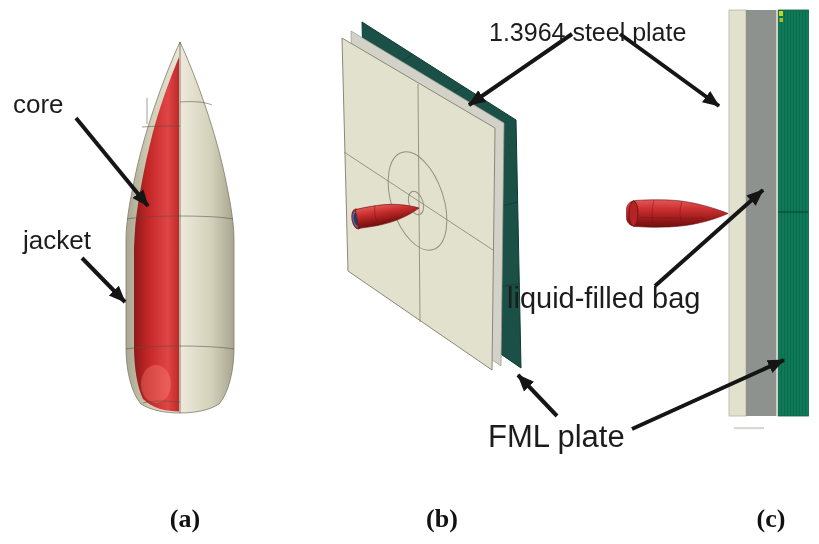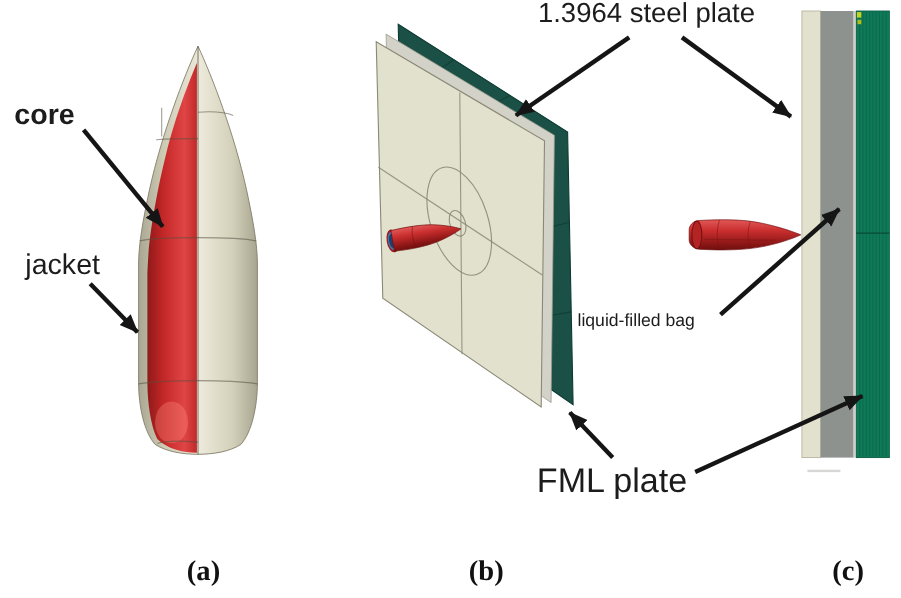--- a/index.html
+++ b/index.html
@@ -2,24 +2,24 @@
 <html><head>
 <meta charset="utf-8">
 <style>
   html,body{margin:0;padding:0;background:#fff;}
   .stage{
     position:relative;width:819px;height:544px;background:#fff;overflow:hidden;
     font-family:"Liberation Sans", sans-serif;
   }
   .stage svg{position:absolute;left:0;top:0;}
   .lbl{position:absolute;color:#1c1c1c;white-space:nowrap;line-height:1;}
-  .lbl-core   {left:13px; top:91px;  font-size:26px;font-weight:bold;}
+  .lbl-core   {left:13px; top:91px;  font-size:26px;}
   .lbl-jacket {left:7px;  top:227px; font-size:26px;margin-left:16px;}
-  .lbl-steel  {left:489px;top:0;   font-size:25px;}
-  .lbl-liquid {left:525px;top:284px; font-size:16px;}
+  .lbl-steel  {left:489px;top:20px;   font-size:25px;}
+  .lbl-liquid {left:507px;top:284px; font-size:29px;}
   .lbl-fml    {left:488px;top:421px; font-size:31px;text-align:center;}
   .cap{
     position:absolute;top:506px;transform:translateX(-50%);
     font-family:"Liberation Serif", serif;font-weight:bold;font-size:26px;
     color:#111;line-height:1;white-space:nowrap;
   }
   .cap-a{left:185px;} .cap-b{left:442px;} .cap-c{left:771px;}
 </style>
 </head>
 <body>

